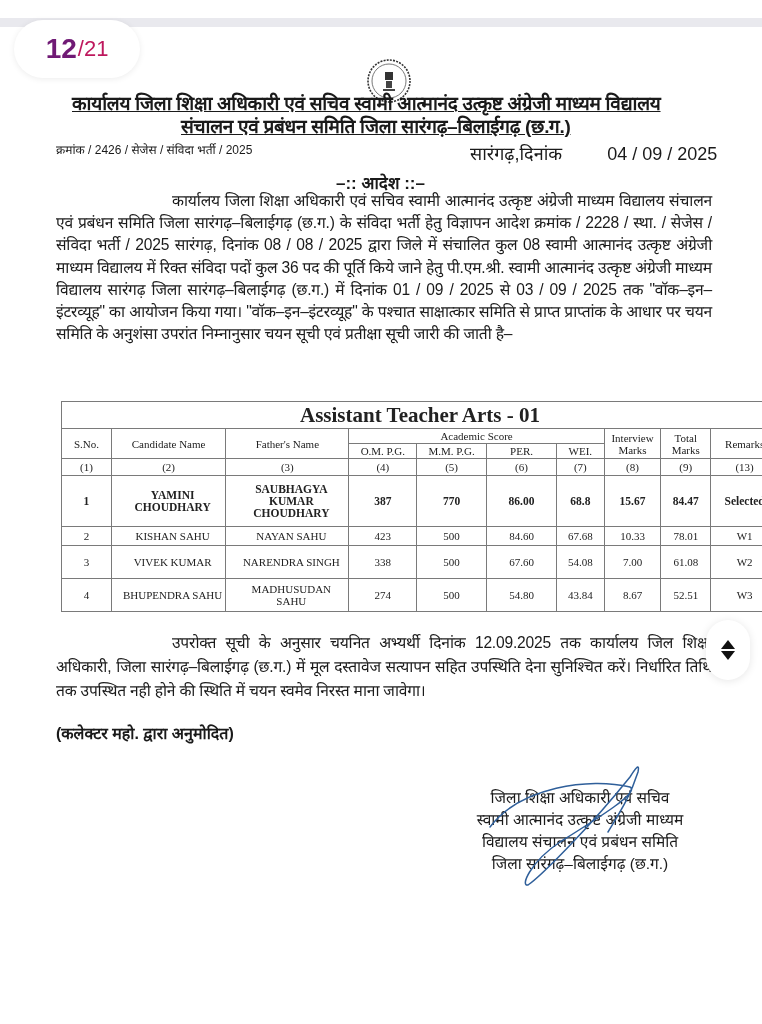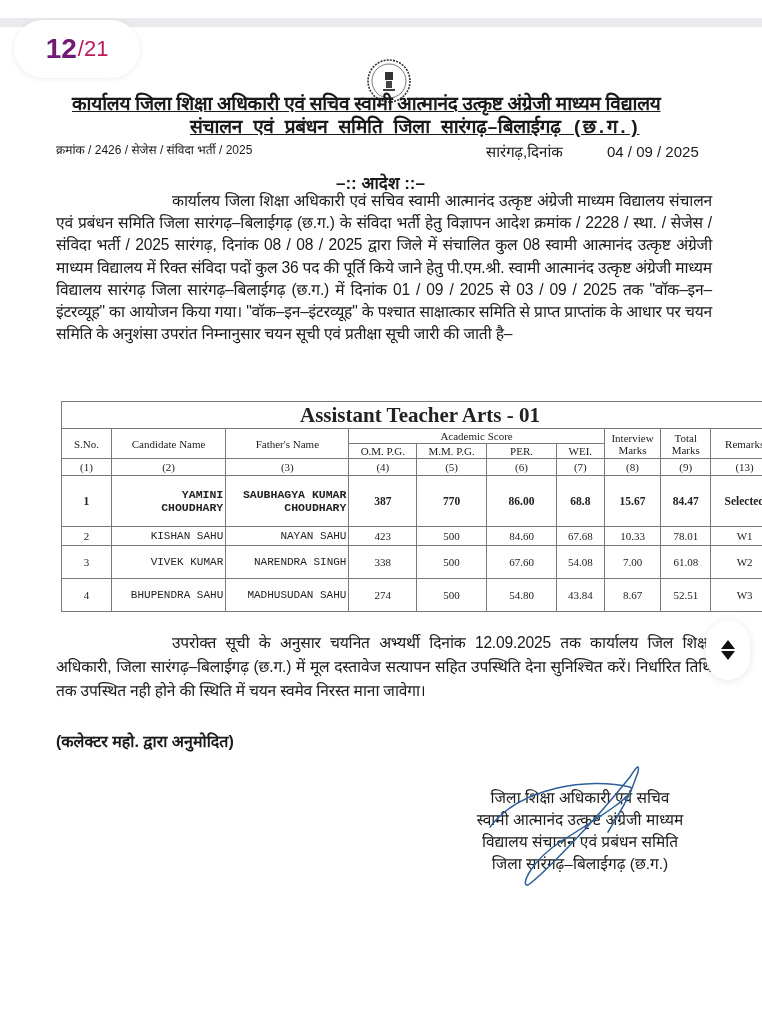--- a/index.html
+++ b/index.html
@@ -6,40 +6,40 @@
   body { width:762px; height:1024px; background:#ffffff; position:relative; overflow:hidden;
          font-family:"Liberation Sans", "DejaVu Sans", sans-serif; color:#1a1a1a; }
   .topbar { position:absolute; left:0; top:18px; width:762px; height:9px; background:#e9e9ee; }
   .page-badge { position:absolute; left:14px; top:20px; width:126px; height:58px; border-radius:29px;
                 background:#fff; box-shadow:0 1px 6px rgba(0,0,0,0.08); display:flex; align-items:center; justify-content:center; }
   .page-badge .cur { font-size:28px; font-weight:bold; color:#701a75; }
   .page-badge .tot { font-size:22px; color:#be185d; margin-left:1px; }
   .seal { position:absolute; left:366px; top:58px; width:46px; height:46px; }
   .hdr1 { position:absolute; left:72px; top:90px; width:640px; font-size:19px; font-weight:bold; letter-spacing:-0.3px;
           text-decoration:underline; white-space:nowrap; }
-  .hdr2 { position:absolute; left:190px; top:113px; width:420px; font-size:19px; font-weight:bold; text-decoration:underline; white-space:nowrap; letter-spacing:-0.3px;font-family:Liberation Mono, monospace; }
+  .hdr2 { position:absolute; left:181px; top:113px; width:420px; font-size:19px; font-weight:bold; text-decoration:underline; white-space:nowrap; letter-spacing:-0.3px; }
   .refline { position:absolute; left:56px; top:141px; font-size:12px; white-space:nowrap; }
-  .dateline { position:absolute; left:470px; top:141px; font-size:15px; white-space:nowrap;margin-left:16px; }
+  .dateline { position:absolute; left:470px; top:141px; font-size:18px; white-space:nowrap; }
   .dateline .d { margin-left:40px; }
   .order { position:absolute; left:336px; top:171px; font-size:17px; font-weight:bold; white-space:nowrap; }
   .para { position:absolute; left:56px; top:190px; width:656px; font-size:15.6px; line-height:22.2px; text-align:justify; letter-spacing:-0.2px; }
   .para .indent { display:inline-block; width:116px; }
   table.res { position:absolute; left:61px; top:401px; width:718px; border-collapse:collapse;
               font-family:"Liberation Serif", "DejaVu Serif", serif; font-size:11px; color:#222; }
   table.res td, table.res th { border:1px solid #7a7a7a; text-align:center; padding:0 2px; font-weight:normal; }
   table.res .title { font-size:21px; font-weight:bold; height:26px; border-bottom:1px solid #7a7a7a; }
   table.res .sub td { height:14px; }
   table.res .num td { height:16px; }
   table.res tr.r1 td { height:50px; font-weight:bold; font-size:11.5px; }
   table.res tr.r2 td { height:18px; }
   table.res tr.r3 td, table.res tr.r4 td { height:32px; }
-  table.res td.l { text-align:right; padding-left:16px;font-family:Liberation Mono, monospace; }
+  table.res td.l { text-align:center; padding-left:10px; }
   .para2 { position:absolute; left:56px; top:631px; width:656px; font-size:15.6px; line-height:24px; text-align:justify; letter-spacing:-0.2px; }
   .para2 .indent { display:inline-block; width:116px; }
-  .approve { position:absolute; left:56px; top:722px; font-size:16px; font-weight:bold;margin-top:8px; }
+  .approve { position:absolute; left:56px; top:722px; font-size:16px; font-weight:bold; }
   .sign { position:absolute; left:440px; top:787px; width:280px; font-size:15.5px; line-height:22px; text-align:center; }
   .sig-svg { position:absolute; left:480px; top:757px; width:200px; height:135px; }
   .scroll-btn { position:absolute; left:706px; top:620px; width:44px; height:60px; border-radius:22px; background:#fff;
                 box-shadow:0 1px 8px rgba(0,0,0,0.10); display:flex; flex-direction:column; align-items:center; justify-content:center; gap:2px; }
   .tri-up { width:0; height:0; border-left:7px solid transparent; border-right:7px solid transparent; border-bottom:9px solid #111; }
   .tri-down { width:0; height:0; border-left:7px solid transparent; border-right:7px solid transparent; border-top:9px solid #111; }
 </style>
 </head>
 <body>
 

